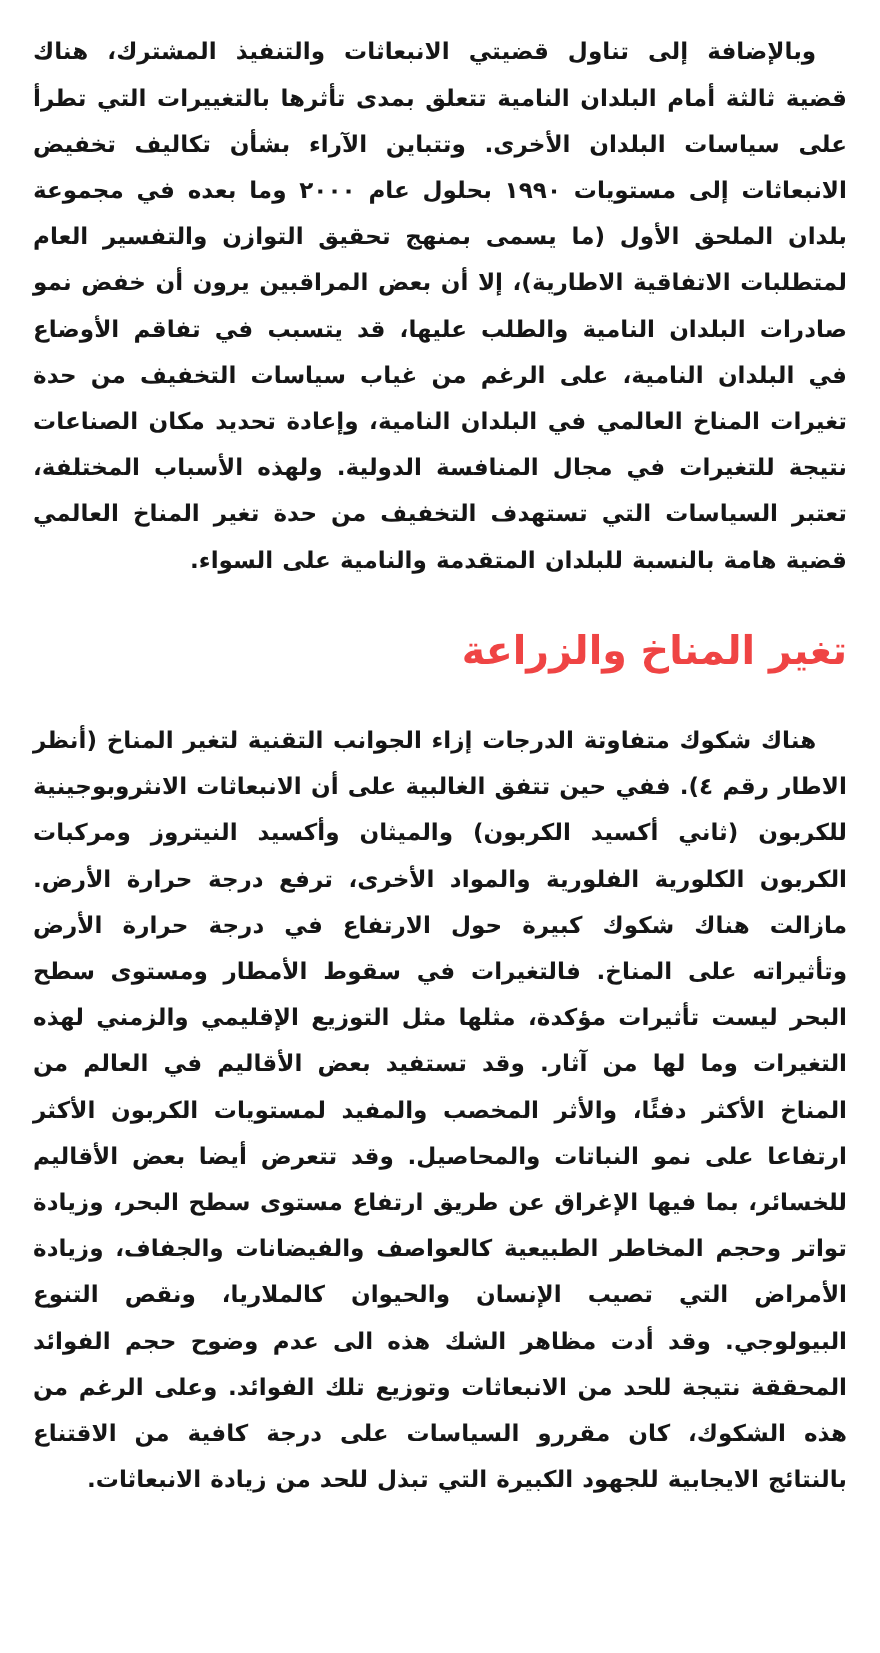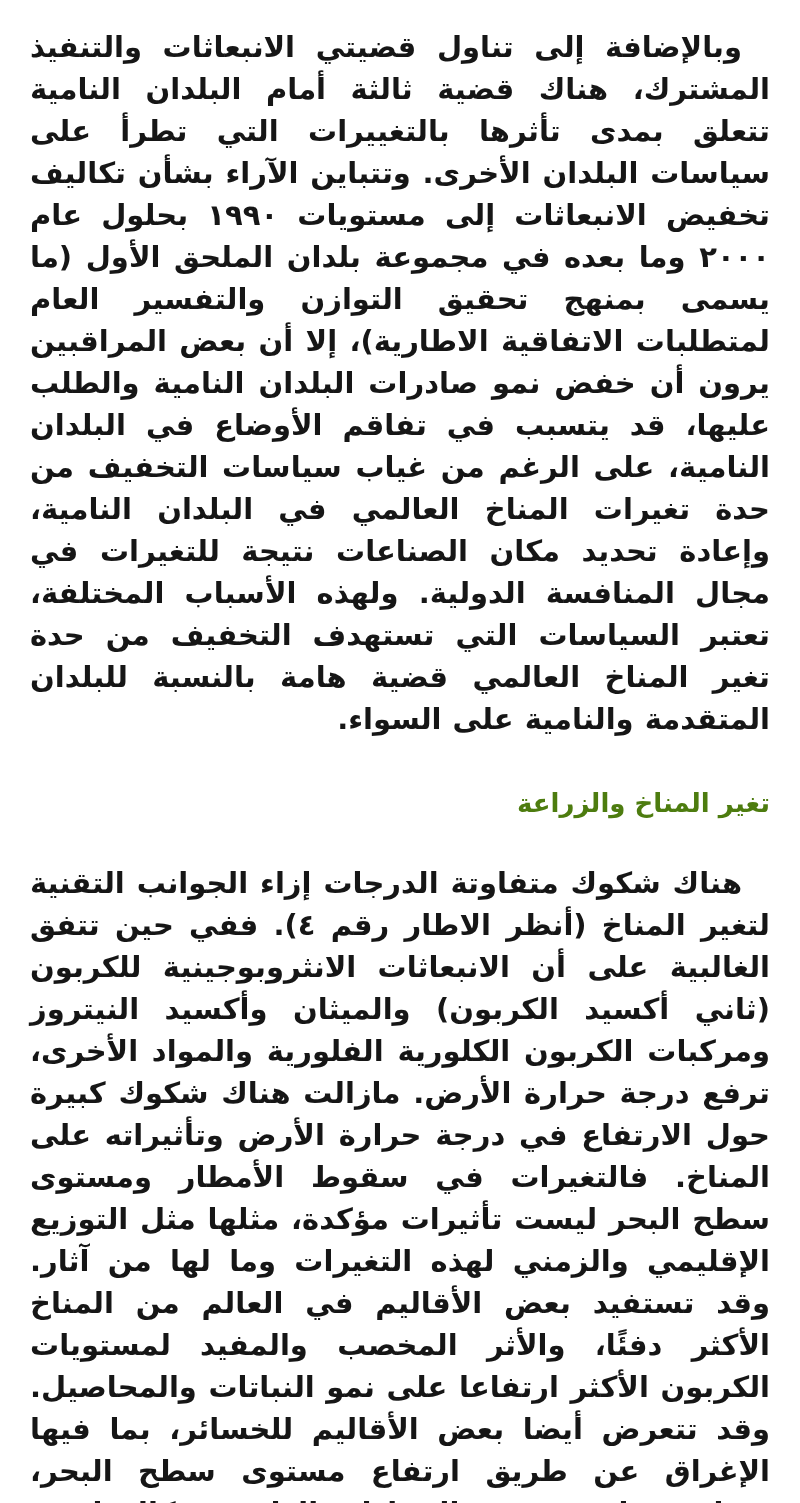--- a/index.html
+++ b/index.html
@@ -17,39 +17,39 @@
   }
   .page {
     box-sizing: border-box;
     width: 800px;
     min-height: 1503px;
     padding: 24px 30px 30px 30px;
     background: #ffffff;
   }
   .body-paragraph {
     margin: 0;
-    font-size: 29px;
+    font-size: 21px;
     line-height: 42px;
     text-align: justify;
     text-justify: inter-word;
     text-indent: 28px;
     word-spacing: 1px;
     color: #161616;
     font-weight: 600; 
     letter-spacing: 0px;
   }
   .section-heading {
     margin: 0;
     margin-top: 46px;
     margin-bottom: 42px;
-    font-size: 26px;
+    font-size: 36px;
     font-weight: 800;
     line-height: 34px;
     text-align: right;
-    color: #4d7c0f;
+    color: #ef4444;
   }
   .spacer-top {
     height: 2px;
   }
 </style>
 </head>
 <body>
 
 <div class="page">
   <div class="spacer-top"></div>

